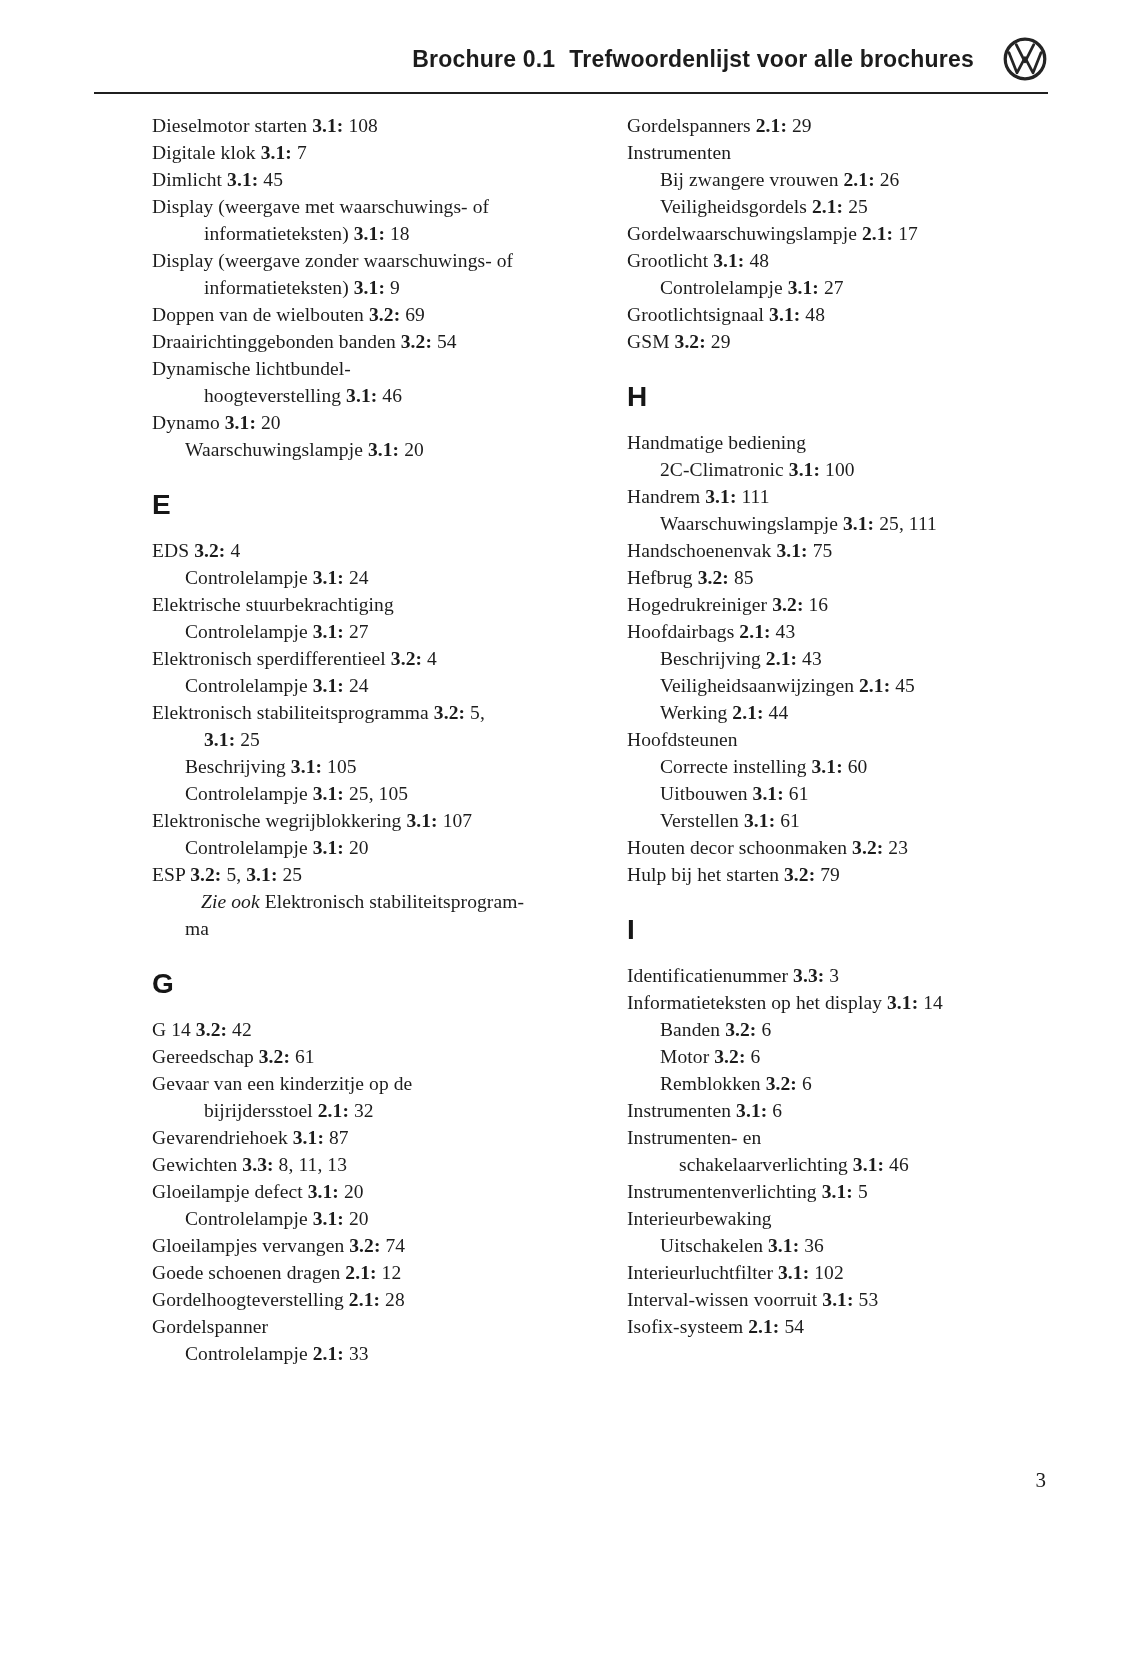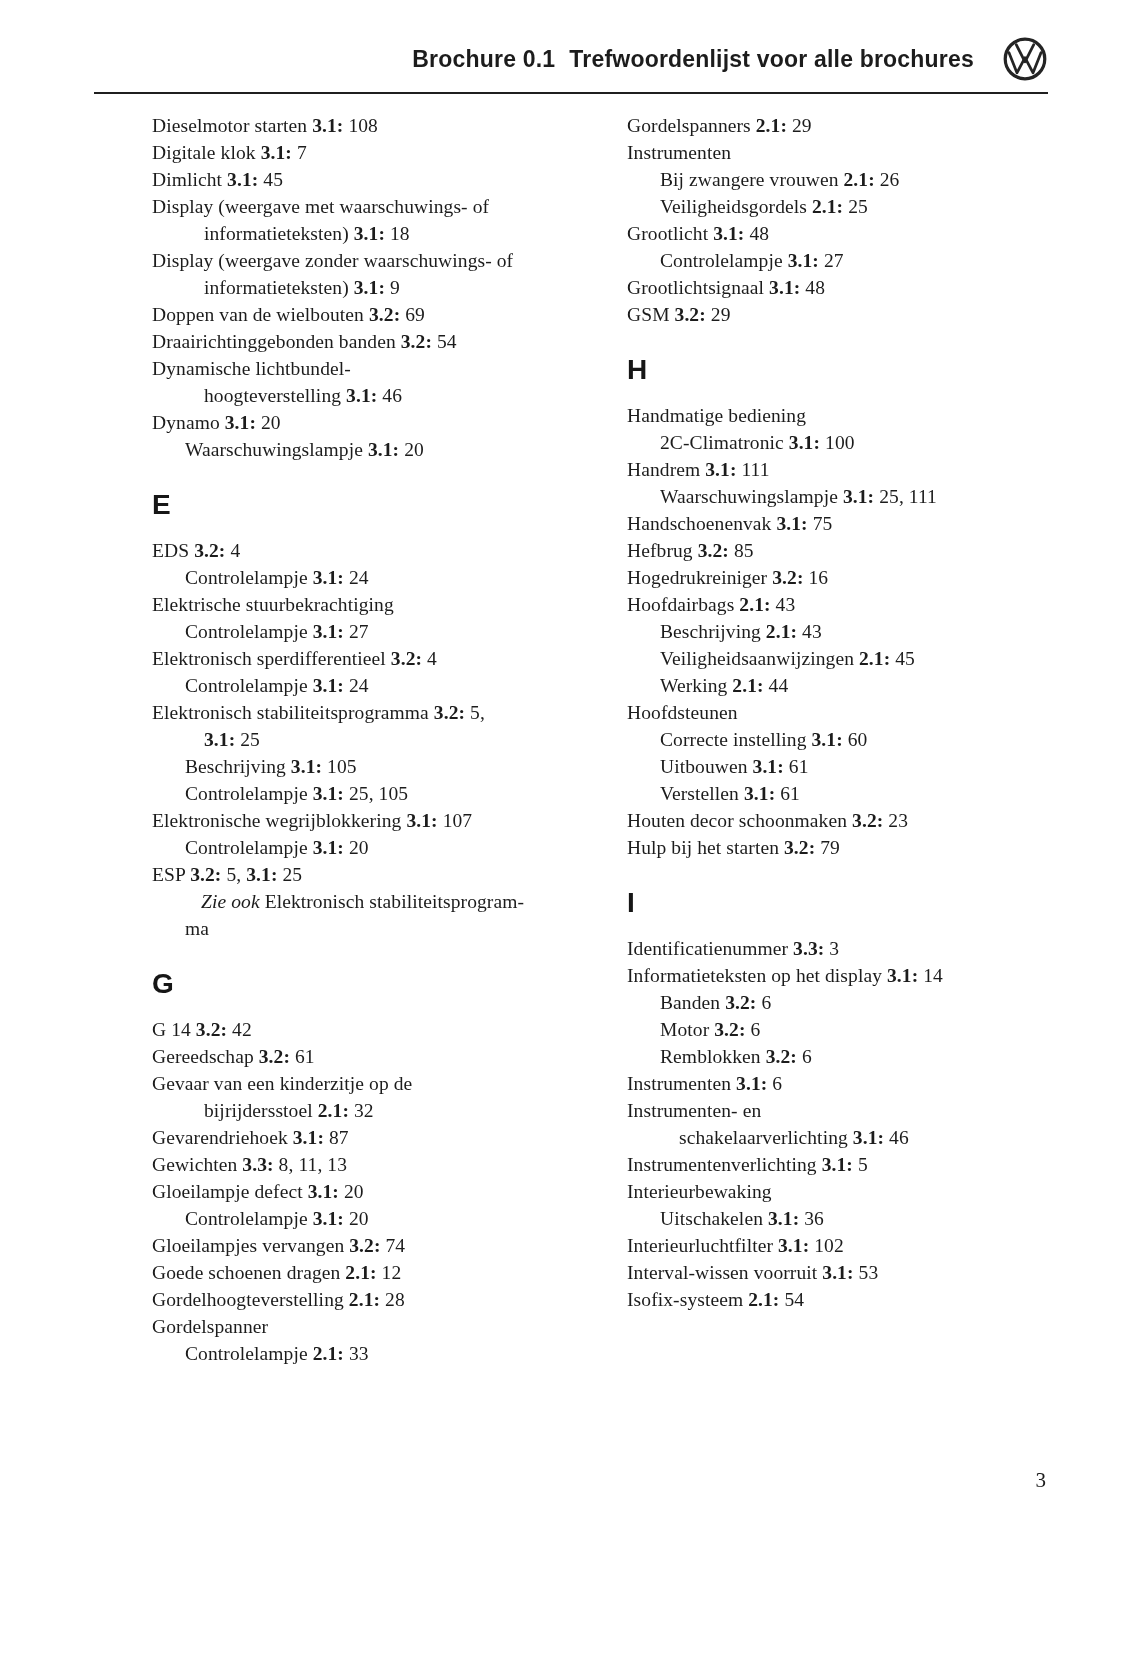--- a/index.html
+++ b/index.html
@@ -143,20 +143,21 @@
         <div class="entry lvl0"><span class="txt">Goede schoenen dragen </span><span class="ref">2.1:</span><span class="txt"> 12</span></div>
         <div class="entry lvl0"><span class="txt">Gordelhoogteverstelling </span><span class="ref">2.1:</span><span class="txt"> 28</span></div>
         <div class="entry lvl0"><span class="txt">Gordelspanner</span></div>
         <div class="entry lvl1"><span class="txt">Controlelampje </span><span class="ref">2.1:</span><span class="txt"> 33</span></div>
       </div>
       <div class="col">
         <div class="entry lvl0"><span class="txt">Gordelspanners </span><span class="ref">2.1:</span><span class="txt"> 29</span></div>
         <div class="entry lvl0"><span class="txt">Instrumenten</span></div>
         <div class="entry lvl1"><span class="txt">Bij zwangere vrouwen </span><span class="ref">2.1:</span><span class="txt"> 26</span></div>
         <div class="entry lvl1"><span class="txt">Veiligheidsgordels </span><span class="ref">2.1:</span><span class="txt"> 25</span></div>
+        <div class="entry lvl0"><span class="txt">Gordelwaarschuwingslampje </span><span class="ref">2.1:</span><span class="txt"> 17</span></div>
         <div class="entry lvl0"><span class="txt">Grootlicht </span><span class="ref">3.1:</span><span class="txt"> 48</span></div>
         <div class="entry lvl1"><span class="txt">Controlelampje </span><span class="ref">3.1:</span><span class="txt"> 27</span></div>
         <div class="entry lvl0"><span class="txt">Grootlichtsignaal </span><span class="ref">3.1:</span><span class="txt"> 48</span></div>
         <div class="entry lvl0"><span class="txt">GSM </span><span class="ref">3.2:</span><span class="txt"> 29</span></div>
         <div class="section-letter">H</div>
         <div class="entry lvl0"><span class="txt">Handmatige bediening</span></div>
         <div class="entry lvl1"><span class="txt">2C-Climatronic </span><span class="ref">3.1:</span><span class="txt"> 100</span></div>
         <div class="entry lvl0"><span class="txt">Handrem </span><span class="ref">3.1:</span><span class="txt"> 111</span></div>
         <div class="entry lvl1"><span class="txt">Waarschuwingslampje </span><span class="ref">3.1:</span><span class="txt"> 25, 111</span></div>
         <div class="entry lvl0"><span class="txt">Handschoenenvak </span><span class="ref">3.1:</span><span class="txt"> 75</span></div>

